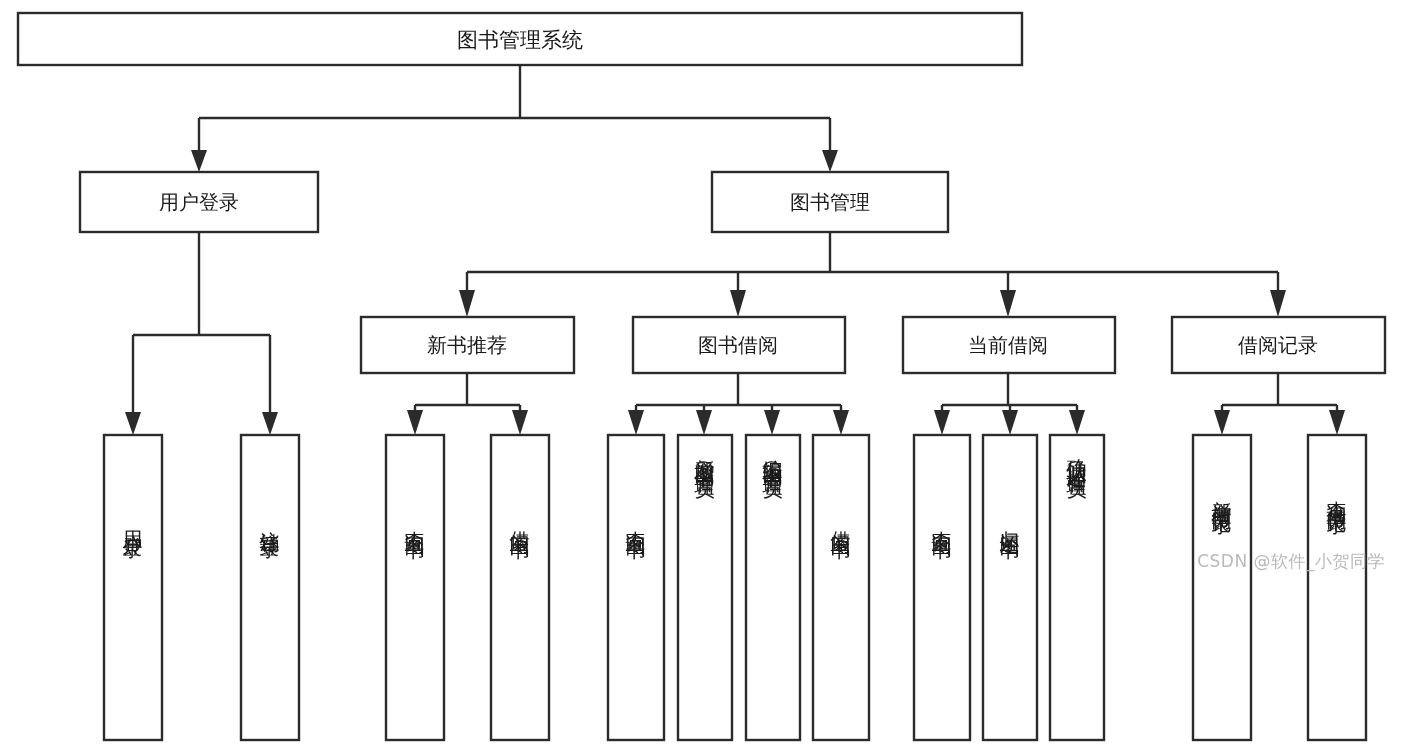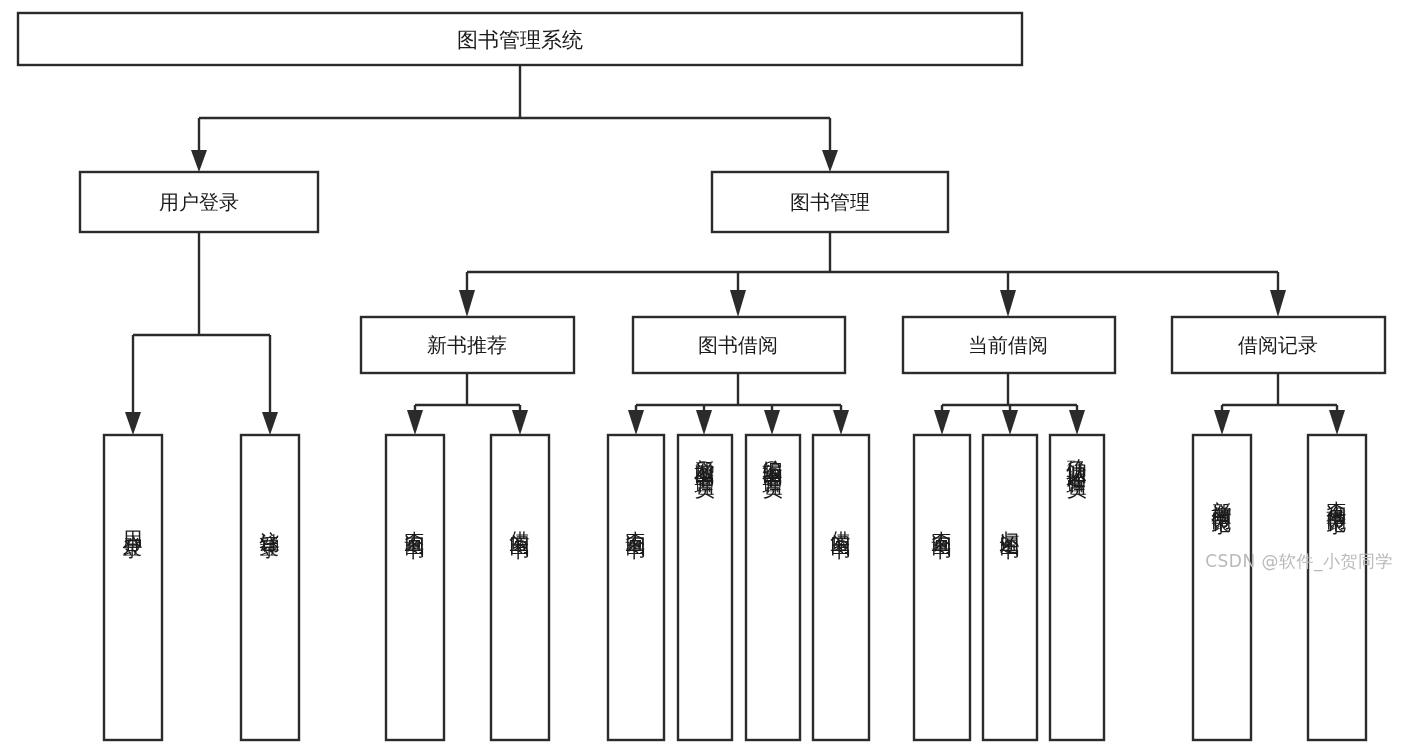--- a/index.html
+++ b/index.html
@@ -65,21 +65,21 @@
     font-family: "DejaVu Sans", "Liberation Sans", sans-serif;
     font-size: 20px;
     line-height: 1;
     letter-spacing: 3px;
     color: #1a1a1a;
     white-space: nowrap;
     text-align: left;
   }
   .watermark {
     position: absolute;
-    right: 12px;
+    right: 20px;
     bottom: 8px;
     font-family: "DejaVu Sans", "Liberation Sans", sans-serif;
     font-size: 17px;
     color: #b9b9b9;
     letter-spacing: 0.5px;
     white-space: nowrap;
     pointer-events: none;
   }
 </style>
 </head>

